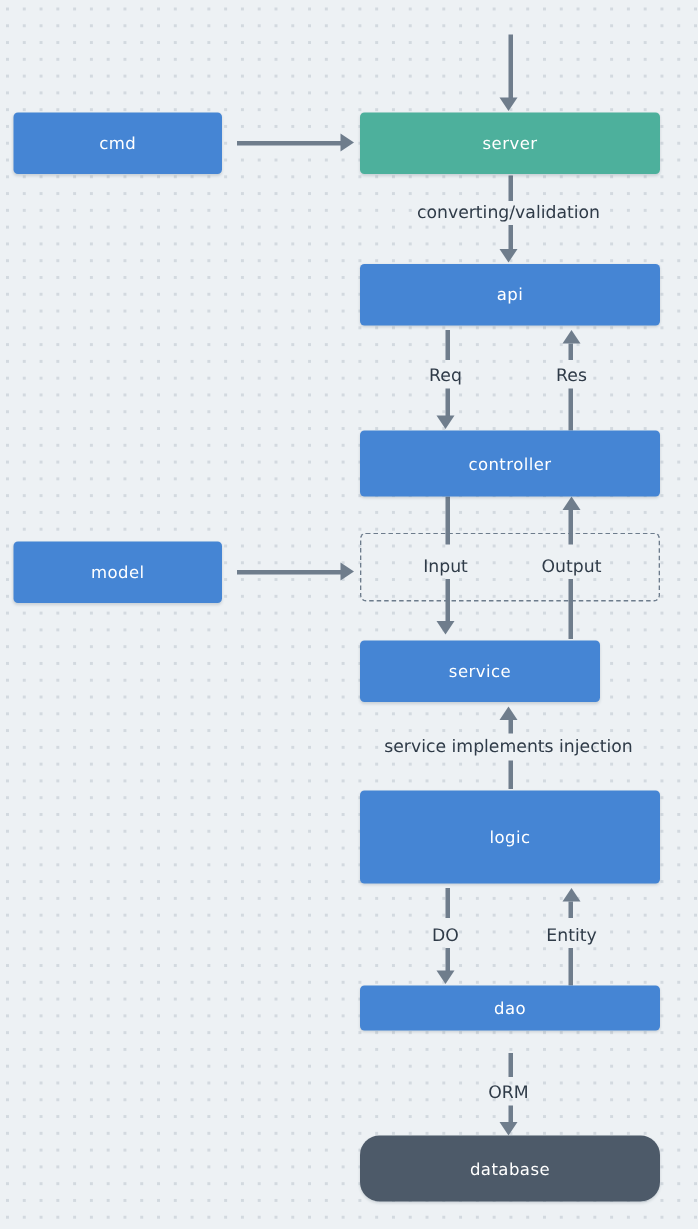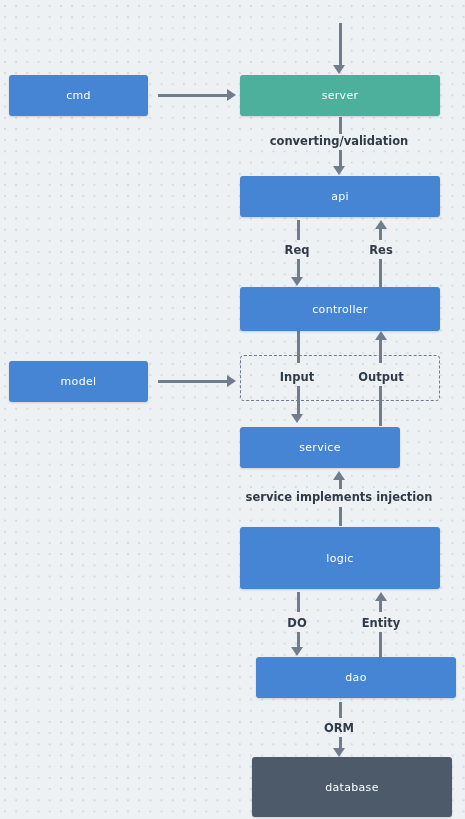--- a/index.html
+++ b/index.html
@@ -87,21 +87,21 @@
 
   
   .edge-label {
     position: absolute;
     font-size: 11.5px;
     color: #2f3b48;
     white-space: nowrap;
     background: transparent;
     user-select: none;
   }
-  .edge-label.centered { transform: translateX(-50%); font-weight: bold; }
+  .edge-label.centered { transform: translateX(-50%); }
 
   
   #watermark {
     position: absolute;
     right: 8px;
     bottom: 16px;
     font-size: 13px;
     color: rgba(255,255,255,0.62);
     text-shadow: 0 1px 1px rgba(90,100,110,0.25);
     letter-spacing: 0.4px;
@@ -190,22 +190,22 @@
   </div>
 
   <div class="node node-blue" style="left:240px; top:427px; width:160px; height:41px;">
     <span>service</span>
   </div>
 
   <div class="node node-blue" style="left:240px; top:527px; width:200px; height:62px;">
     <span>logic</span>
   </div>
 
-  <div class="node node-blue" style="left:256px; top:657px; width:200px; height:41px;">
+  <div class="node node-blue" style="left:240px; top:657px; width:200px; height:30px;">
     <span>dao</span>
   </div>
 
-  <div class="node node-dark" style="left:252px; top:757px; width:200px; height:60px;">
+  <div class="node node-dark" style="left:240px; top:757px; width:200px; height:44px;border-radius:13px;">
     <span>database</span>
   </div>
 
 
 </div>
 
 </body></html>

